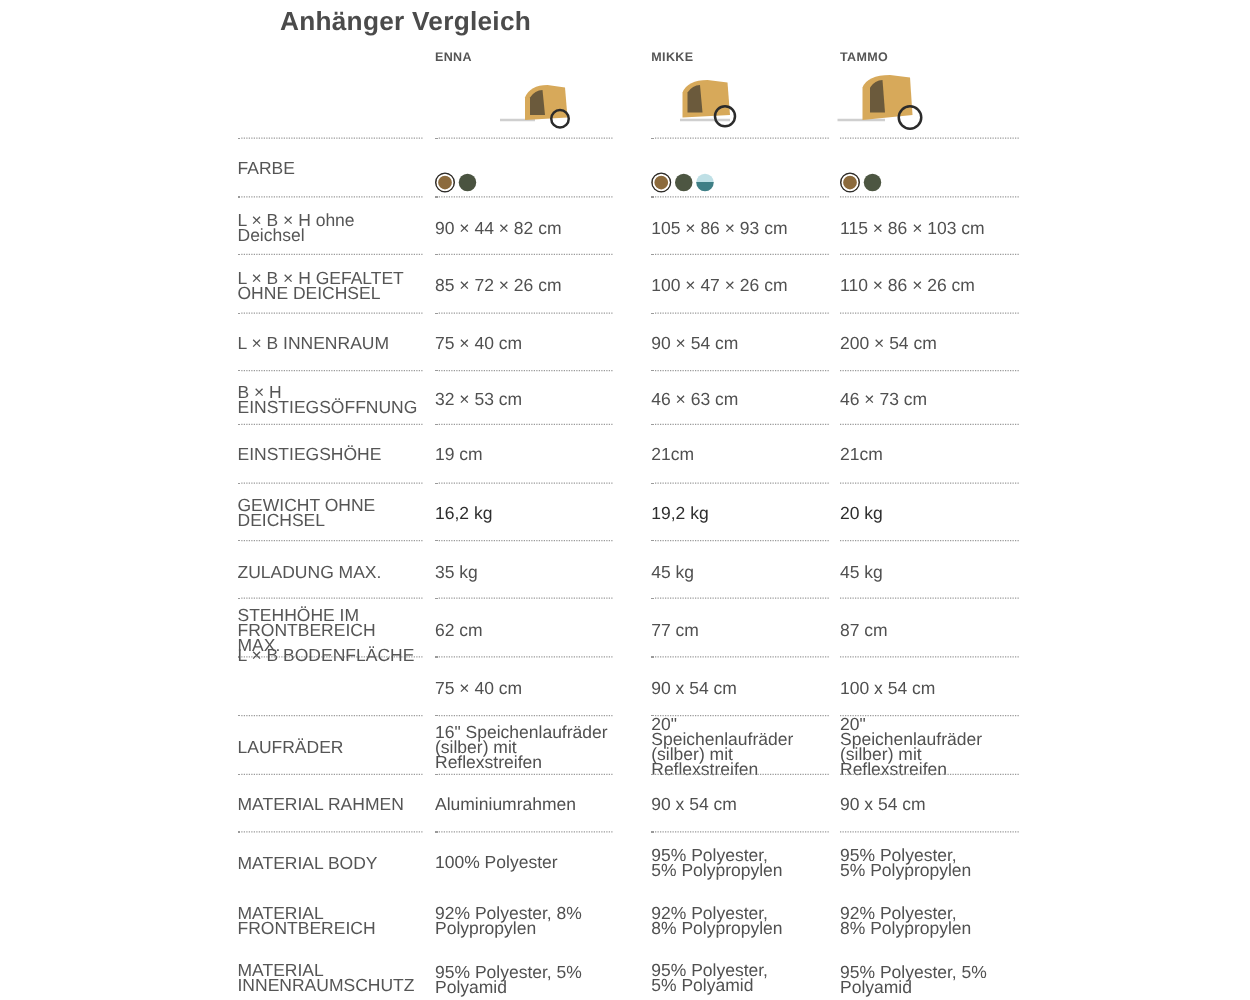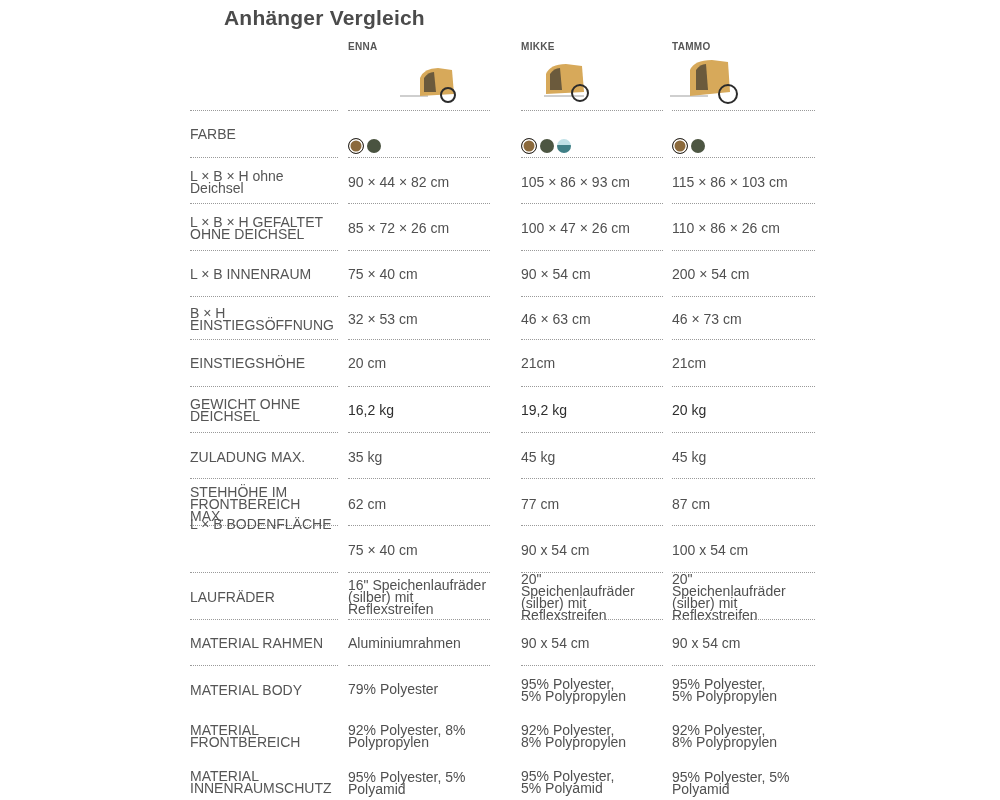--- a/index.html
+++ b/index.html
@@ -107,21 +107,21 @@
 <div class="cell label" style="top:311px;height:16px">B × H EINSTIEGSÖFFNUNG</div>
 <div class="cell c0" style="top:311px;height:16px">32 × 53 cm</div>
 <div class="cell c1" style="top:311px;height:16px">46 × 63 cm</div>
 <div class="cell c2" style="top:311px;height:16px">46 × 73 cm</div>
 <div class="sep l" style="top:339px"></div>
 <div class="sep a" style="top:339px"></div>
 <div class="sep b" style="top:339px"></div>
 <div class="sep c" style="top:339px"></div>
 
 <div class="cell label" style="top:355px;height:16px">EINSTIEGSHÖHE</div>
-<div class="cell c0" style="top:355px;height:16px">20 cm</div>
+<div class="cell c0" style="top:355px;height:16px">19 cm</div>
 <div class="cell c1" style="top:355px;height:16px">21cm</div>
 <div class="cell c2" style="top:355px;height:16px">21cm</div>
 <div class="sep l" style="top:386px"></div>
 <div class="sep a" style="top:386px"></div>
 <div class="sep b" style="top:386px"></div>
 <div class="sep c" style="top:386px"></div>
 
 <div class="cell label" style="top:402px;height:16px">GEWICHT OHNE DEICHSEL</div>
 <div class="cell c0 dark" style="top:402px;height:16px">16,2 kg</div>
 <div class="cell c1 dark" style="top:402px;height:16px">19,2 kg</div>
@@ -170,21 +170,21 @@
 <div class="cell label" style="top:635px;height:16px">MATERIAL RAHMEN</div>
 <div class="cell c0" style="top:635px;height:16px">Aluminiumrahmen</div>
 <div class="cell c1" style="top:635px;height:16px">90 x 54 cm</div>
 <div class="cell c2" style="top:635px;height:16px">90 x 54 cm</div>
 <div class="sep l" style="top:665px"></div>
 <div class="sep a" style="top:665px"></div>
 <div class="sep b" style="top:665px"></div>
 <div class="sep c" style="top:665px"></div>
 
 <div class="cell label" style="top:682px;height:16px">MATERIAL BODY</div>
-<div class="cell c0" style="top:681px;height:16px">79% Polyester</div>
+<div class="cell c0" style="top:681px;height:16px">100% Polyester</div>
 <div class="cell c1" style="top:677px;height:26px;width:110px">95% Polyester, 5% Polypropylen</div>
 <div class="cell c2" style="top:677px;height:26px;width:110px">95% Polyester, 5% Polypropylen</div>
 
 <div class="cell label" style="top:728px;height:16px">MATERIAL FRONTBEREICH</div>
 <div class="cell c0" style="top:728px;height:16px;width:170px">92% Polyester, 8% Polypropylen</div>
 <div class="cell c1" style="top:723px;height:26px;width:110px">92% Polyester, 8% Polypropylen</div>
 <div class="cell c2" style="top:723px;height:26px;width:110px">92% Polyester, 8% Polypropylen</div>
 
 <div class="cell label" style="top:769px;height:26px;width:100px">MATERIAL INNENRAUMSCHUTZ</div>
 <div class="cell c0" style="top:775px;height:16px;width:170px">95% Polyester, 5% Polyamid</div>

